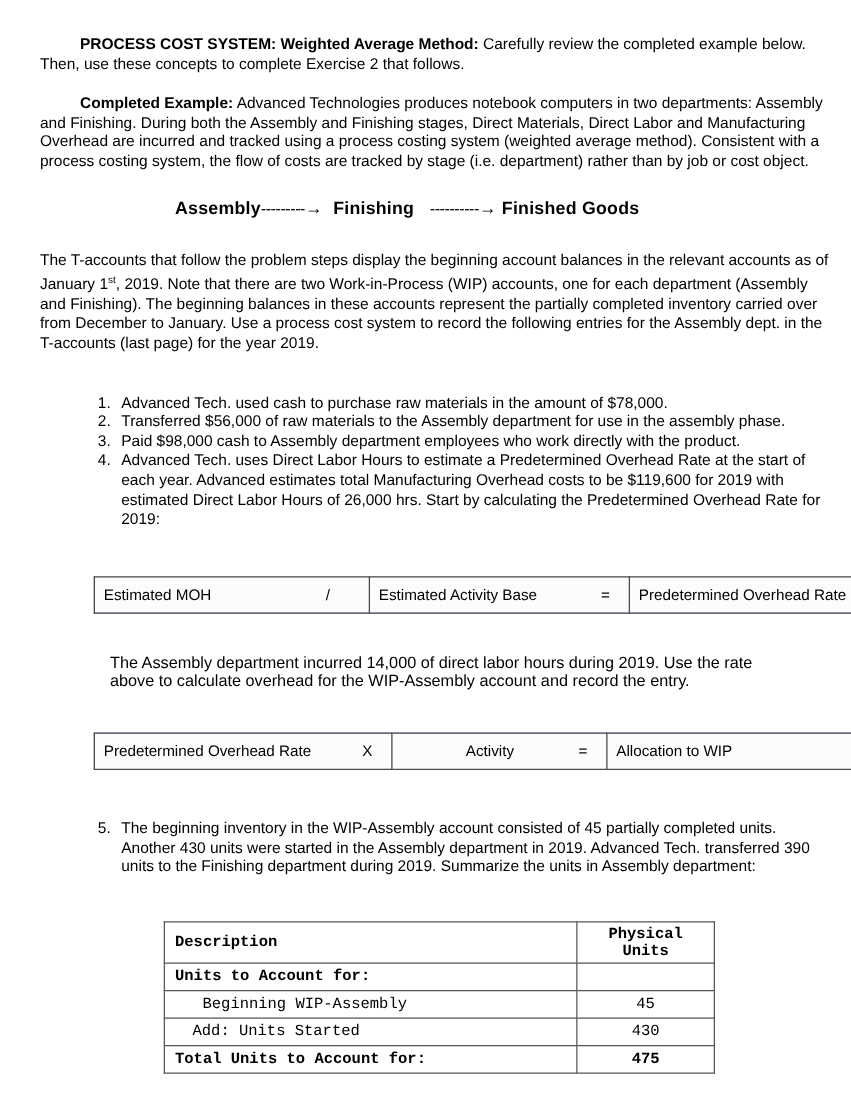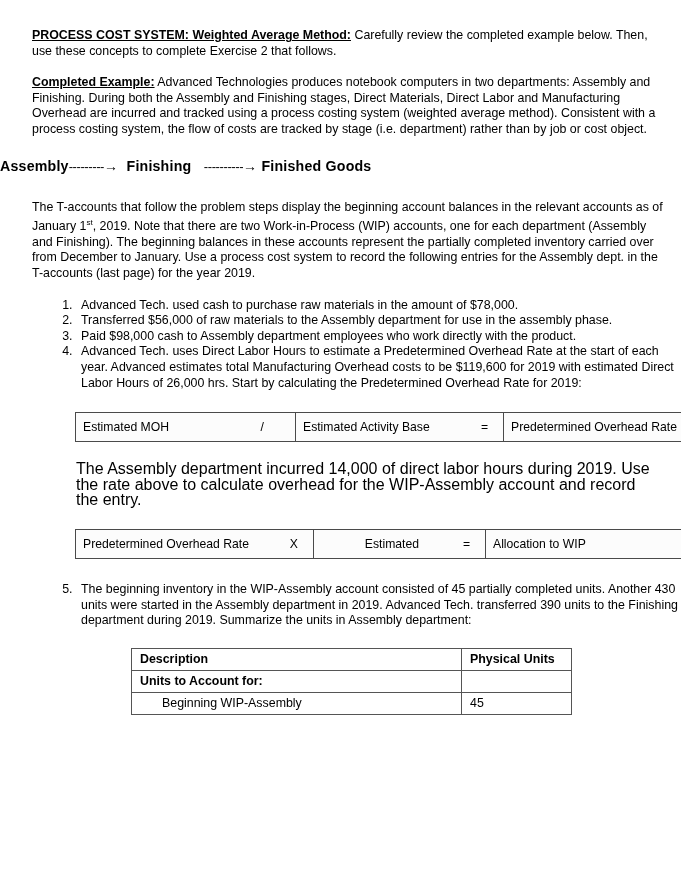--- a/index.html
+++ b/index.html
@@ -26,44 +26,45 @@
     padding-left: 32px;
     padding-right: 12px;
   }
   p.para {
     margin: 0;
     font-size: 12.4px;
     line-height: 15.6px;
     text-align: left;
   }
   .u {
-    text-decoration: underline;
     font-weight: bold;
+    margin-left: 32px;
   }
   .gap-md { height: 16px; }
   .gap-lg { height: 20px; }
 
   
   .flow {
     text-align: left;
+    padding-left: 140px;
     font-size: 14.2px;
     font-weight: bold;
     letter-spacing: 0.2px;
     white-space: nowrap;
   }
   .flow .dash {
     font-weight: normal;
     letter-spacing: -0.4px;
     font-size: 13px;
   }
   .flow .arrow { font-weight: normal; font-size: 14px; }
 
   
   ol.steps {
-    margin: 0;
+    margin: 16px;
     padding-left: 76px;
     font-size: 12.4px;
     line-height: 15.6px;
   }
   ol.steps > li {
     margin: 0 0 0 0;
     padding-left: 5px;
   }
   ol.steps > li + li { margin-top: 0px; }
 
@@ -99,44 +100,44 @@
     align-items: center;
   }
   .op { padding-right: 24px; }
   .op2 { padding-right: 8px; }
 
   .c-center { text-align: center; }
 
   .sub-para {
     padding-left: 76px;
     padding-right: 30px;
-    font-size: 16px;
+    font-size: 13px;
     line-height: 15.6px;
-    margin: 0;
-  }
-
-  
-  .tbl-wrap-3 { padding-left: 131px; }
+    margin: 12px;
+  }
+
+  
+  .tbl-wrap-3 { padding-left: 131px; font-family: Liberation Mono, monospace; }
   table.t3 {
     width: 440px;
     border-collapse: collapse;
     table-layout: fixed;
   }
   table.t3 td {
     border: 1.4px solid #555555;
     font-size: 12.4px;
     padding: 2px 8px;
     height: 17px;
     background: #ffffff;
   }
   table.t3 td.b { font-weight: bold; }
   table.t3 td.indent1 { padding-left: 30px; }
   table.t3 td.indent2 { padding-left: 22px; }
   table.t3 td.num {
-    text-align: left;
+    text-align: center;
     width: 110px;
   }
   sup.ord { font-size: 8px; vertical-align: super; }
 </style>
 </head>
 <body>
 
 <div class="page">
 
   <div style="height:28px"></div>
@@ -221,21 +222,21 @@
       <tbody>
         <tr>
           <td class="hdr">
             <span class="cell-flex">
                 <span>Predetermined Overhead Rate</span>
                 <span class="op2">X</span>
               </span>
           </td>
           <td class="hdr">
             <span class="cell-flex">
-                <span style="flex:1;text-align:center">Estimated</span>
+                <span style="flex:1;text-align:center">Activity</span>
                 <span class="op2">=</span>
               </span>
           </td>
           <td class="hdr">Allocation to WIP</td>
         </tr>
       </tbody>
     </table>
   </div>
 
   <div class="gap-lg"></div>
@@ -260,17 +261,25 @@
           <td class="b num">Physical Units</td>
         </tr>
         <tr>
           <td class="b">Units to Account for:</td>
           <td class="num"></td>
         </tr>
         <tr>
           <td class="indent1">Beginning WIP-Assembly</td>
           <td class="num">45</td>
         </tr>
+        <tr>
+          <td class="indent2">Add: Units Started</td>
+          <td class="num">430</td>
+        </tr>
+        <tr>
+          <td class="b">Total Units to Account for:</td>
+          <td class="b num">475</td>
+        </tr>
       </tbody>
     </table>
   </div>
 
 </div>
 
 </body></html>

